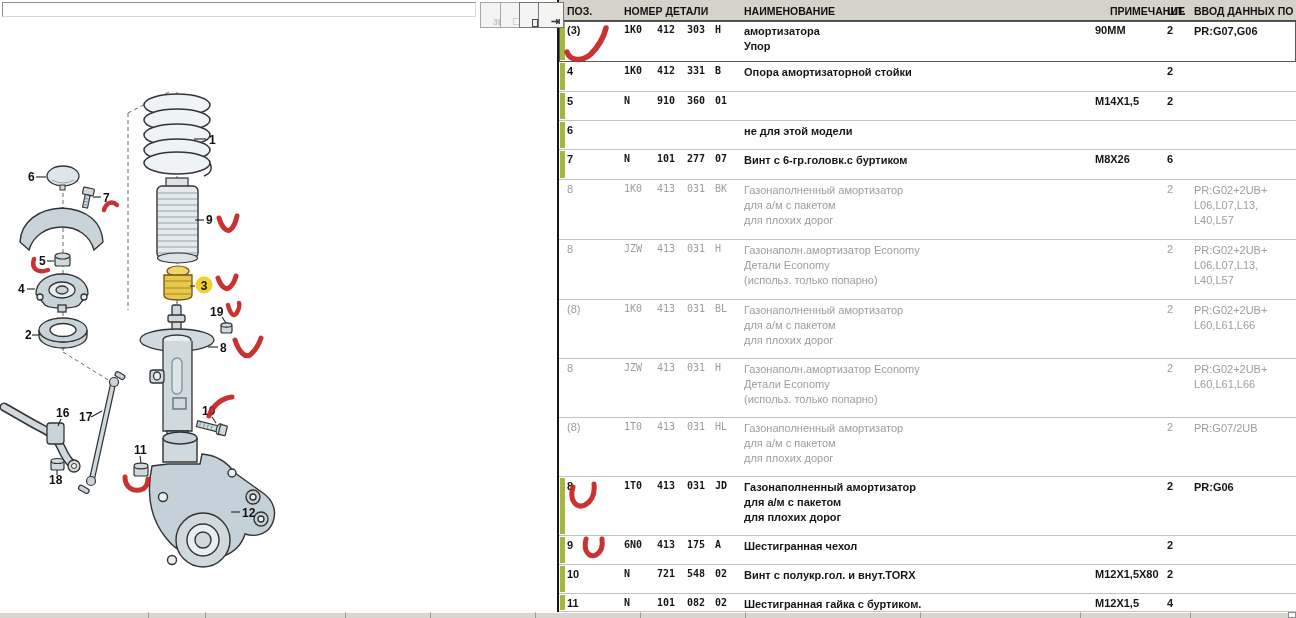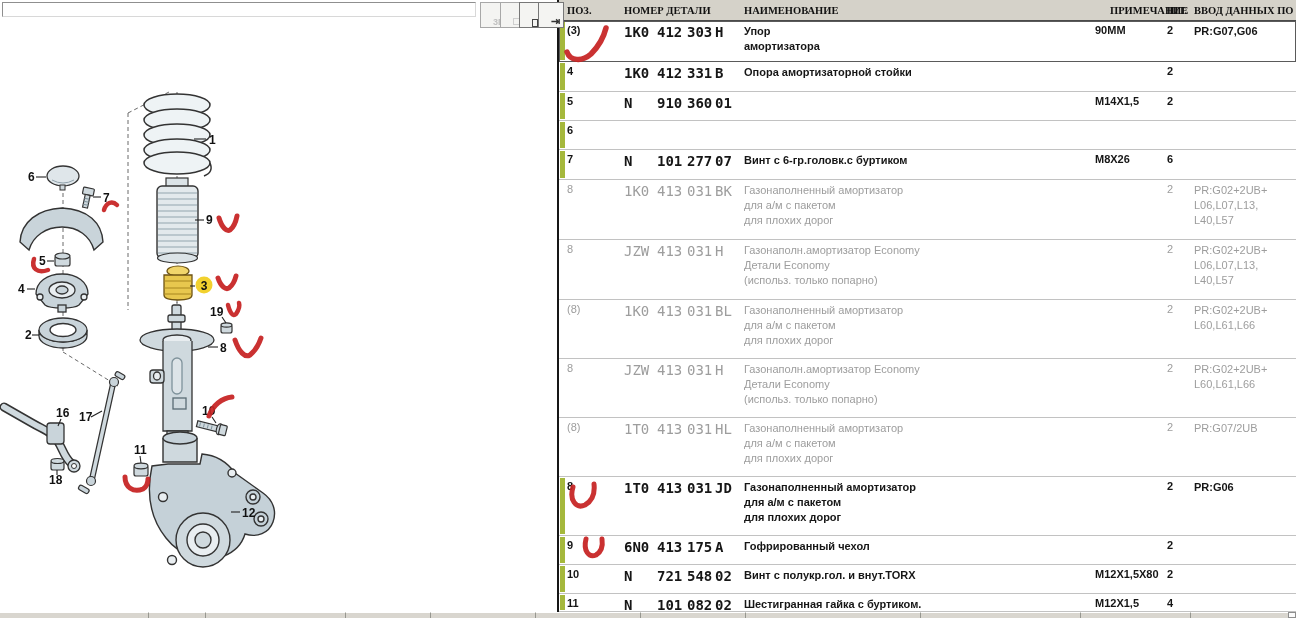--- a/index.html
+++ b/index.html
@@ -20,31 +20,31 @@
   .splitglyph::after{content:"";position:absolute;left:4px;top:0;width:1px;height:100%;background:#444;}
   .arrowglyph{font-size:11px;line-height:13px;color:#333;}
 
   
   .vline{position:absolute;left:557px;top:0;width:2px;height:612px;background:#161616;z-index:3;}
 
   
   .tablearea{position:absolute;left:557px;top:0;width:739px;height:612px;z-index:2;background:#fff;}
   .thead{position:absolute;left:2px;top:0;width:737px;height:21px;background:#d5d2c9;
          border-bottom:1px solid #4a4a4a;font:bold 10.5px "Liberation Sans",sans-serif;color:#111;}
-  .thead span{position:absolute;top:5px;white-space:nowrap;font-family:Liberation Serif, serif;}
+  .thead span{position:absolute;top:5px;white-space:nowrap;}
   .h-pos{left:8px}.h-part{left:65px}.h-name{left:185px}.h-note{left:551px}.h-qty{left:608px}.h-model{left:635px}
 
   .row{position:absolute;left:2px;width:737px;border-bottom:1px solid #c2c2c2;background:#fff;
        font:bold 11px "Liberation Sans",sans-serif;color:#161616;}
   .row.inactive{font-weight:normal;color:#9d9d9d;}
   .row.selected{outline:1px solid #5a5a5a;outline-offset:-1px;}
   .row .c{position:absolute;top:3px;white-space:nowrap;}
   .pos{left:8px}
   .p0{left:65px}.p1{left:98px}.p2{left:128px}.p3{left:156px}
-  .p0,.p1,.p2,.p3{font-family:"DejaVu Sans Mono","Liberation Mono",monospace;font-size:14px;}
+  .p0,.p1,.p2,.p3{font-family:"DejaVu Sans Mono","Liberation Mono",monospace;font-size:10px;}
   .name{left:185px;width:348px}
   .note{left:536px;width:70px}
   .qty{left:608px;width:26px}
   .pr{left:635px;width:100px}
   .ln{display:block;line-height:15px;}
   .bar{position:absolute;left:1px;top:1px;bottom:1px;width:5px;background:#a5b83c;}
 
   
   .statusbar{position:absolute;left:0;top:612px;width:1296px;height:6px;display:flex;z-index:5;}
   .seg{height:6px;background:#d9d6cf;border-top:1px solid #fff;border-left:1px solid #979790;}
@@ -278,22 +278,22 @@
     </div>
 
     <div class="row active selected" style="top:21px;height:41px">
       <span class="bar"></span>
       <span class="c pos">(3)</span>
       <span class="c p0">1K0</span>
       <span class="c p1">412</span>
       <span class="c p2">303</span>
       <span class="c p3">H</span>
       <div class="c name">
+        <span class="ln">амортизатора</span>
         <span class="ln">Упор</span>
-        <span class="ln">амортизатора</span>
       </div>
       <span class="c note">90MM</span>
       <span class="c qty">2</span>
       <div class="c pr">
         <span class="ln">PR:G07,G06</span>
       </div>
     </div>
 
     <div class="row active" style="top:62px;height:30px">
       <span class="bar"></span>
@@ -315,20 +315,23 @@
       <span class="c p1">910</span>
       <span class="c p2">360</span>
       <span class="c p3">01</span>
       <span class="c note">M14X1,5</span>
       <span class="c qty">2</span>
     </div>
 
     <div class="row active" style="top:121px;height:29px">
       <span class="bar"></span>
       <span class="c pos">6</span>
+      <div class="c name">
+        <span class="ln">не для этой модели</span>
+      </div>
     </div>
 
     <div class="row active" style="top:150px;height:30px">
       <span class="bar"></span>
       <span class="c pos">7</span>
       <span class="c p0">N</span>
       <span class="c p1">101</span>
       <span class="c p2">277</span>
       <span class="c p3">07</span>
       <div class="c name">
@@ -448,21 +451,21 @@
     </div>
 
     <div class="row active" style="top:536px;height:29px">
       <span class="bar"></span>
       <span class="c pos">9</span>
       <span class="c p0">6N0</span>
       <span class="c p1">413</span>
       <span class="c p2">175</span>
       <span class="c p3">A</span>
       <div class="c name">
-        <span class="ln">Гофрированный чехол</span>
+        <span class="ln">Шестигранная чехол</span>
       </div>
       <span class="c qty">2</span>
     </div>
 
     <div class="row active" style="top:565px;height:29px">
       <span class="bar"></span>
       <span class="c pos">10</span>
       <span class="c p0">N</span>
       <span class="c p1">721</span>
       <span class="c p2">548</span>

